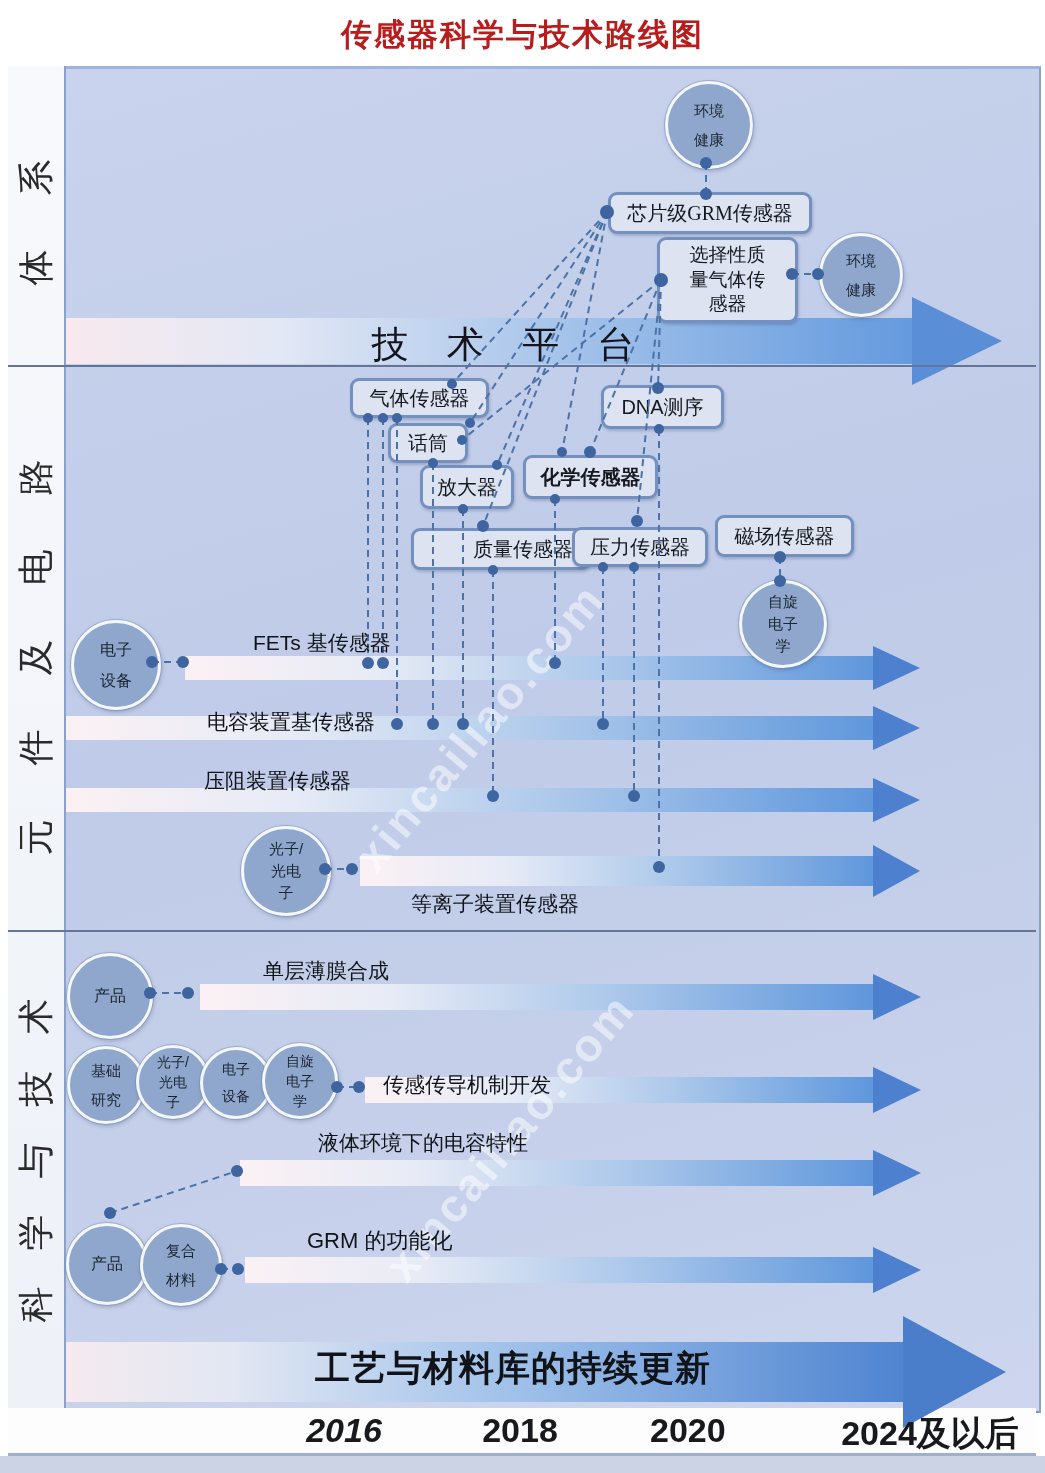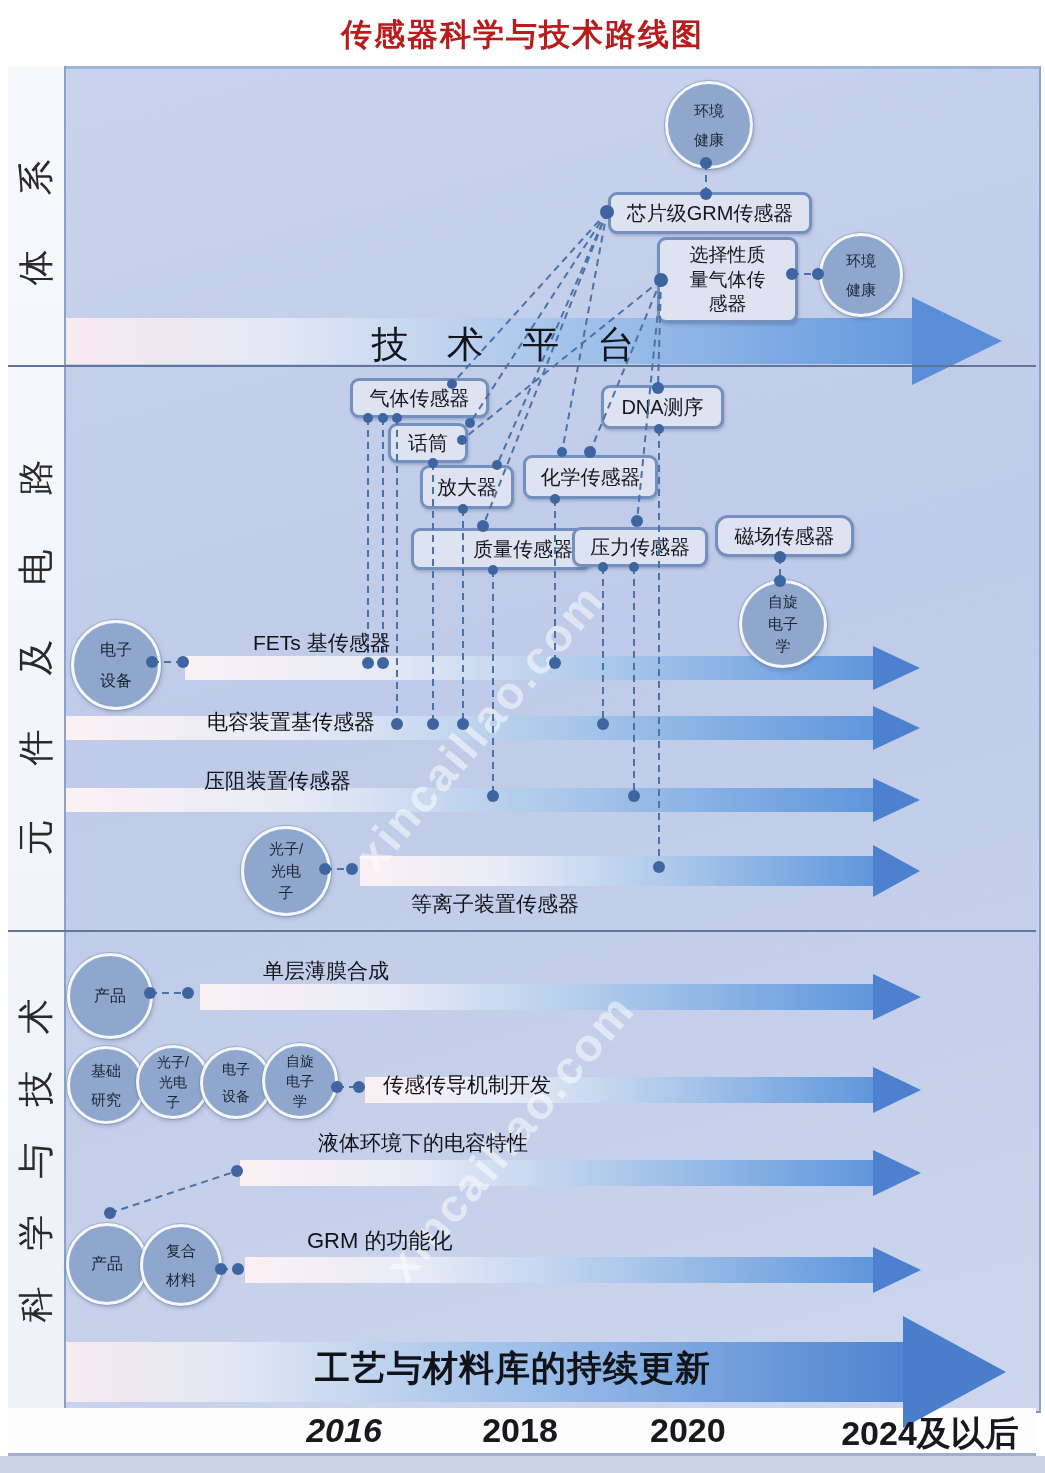--- a/index.html
+++ b/index.html
@@ -88,35 +88,35 @@
 
 <div class="shaft" style="left:245px;top:1257px;width:628px;height:26px;"></div>
 <div class="head" style="left:873px;top:1247px;border-top:23px solid transparent;border-bottom:23px solid transparent;border-left:48px solid #4d80cf;"></div>
 
 <div class="shaft" style="left:65px;top:1342px;width:838px;height:60px;background:linear-gradient(90deg,#f5eaef 0%,#e2e7f3 20%,#9dbfe9 55%,#4f84d0 100%);"></div>
 <div class="head" style="left:903px;top:1316px;border-top:56px solid transparent;border-bottom:56px solid transparent;border-left:103px solid #4a7ecb;z-index:4;"></div>
 <div class="bottom-text">工艺与材料库的持续更新</div>
 
 <div class="circle lh2" style="left:665px;top:81px;width:82px;height:82px;font-size:15px;">环境
 健康</div>
-<div class="box" style="left:608px;top:192px;width:198px;height:36px;">芯片级GRM传感器</div>
+<div class="box" style="left:608px;top:192px;width:198px;height:36px;font-family:Liberation Serif, serif;">芯片级GRM传感器</div>
 <div class="box" style="left:657px;top:237px;width:135px;height:80px;font-size:19px;">选择性质
 量气体传
 感器</div>
 <div class="circle lh2" style="left:819px;top:233px;width:78px;height:78px;font-size:15px;">环境
 健康</div>
 
 <div class="box" style="left:350px;top:378px;width:133px;height:34px;">气体传感器</div>
 <div class="box" style="left:388px;top:423px;width:74px;height:34px;">话筒</div>
 <div class="box" style="left:420px;top:465px;width:88px;height:38px;">放大器</div>
-<div class="box" style="left:523px;top:455px;width:129px;height:38px;">化学传感器</div>
+<div class="box" style="left:523px;top:455px;width:129px;height:38px;font-weight:bold;">化学传感器</div>
 <div class="box" style="left:601px;top:385px;width:117px;height:38px;">DNA测序</div>
 <div class="box" style="left:411px;top:528px;width:130px;height:36px;padding-left:44px;">质量传感器</div>
 <div class="box" style="left:572px;top:527px;width:130px;height:34px;">压力传感器</div>
-<div class="box" style="left:715px;top:515px;width:133px;height:36px;border-radius:13px;">磁场传感器</div>
+<div class="box" style="left:715px;top:515px;width:133px;height:36px;">磁场传感器</div>
 
 <div class="circle" style="left:739px;top:580px;width:82px;height:82px;font-size:15px;">自旋
 电子
 学</div>
 <div class="circle lh2" style="left:71px;top:620px;width:84px;height:84px;font-size:16px;">电子
 设备</div>
 <div class="circle" style="left:241px;top:826px;width:84px;height:84px;font-size:15px;">光子/
 光电
 子</div>
 

